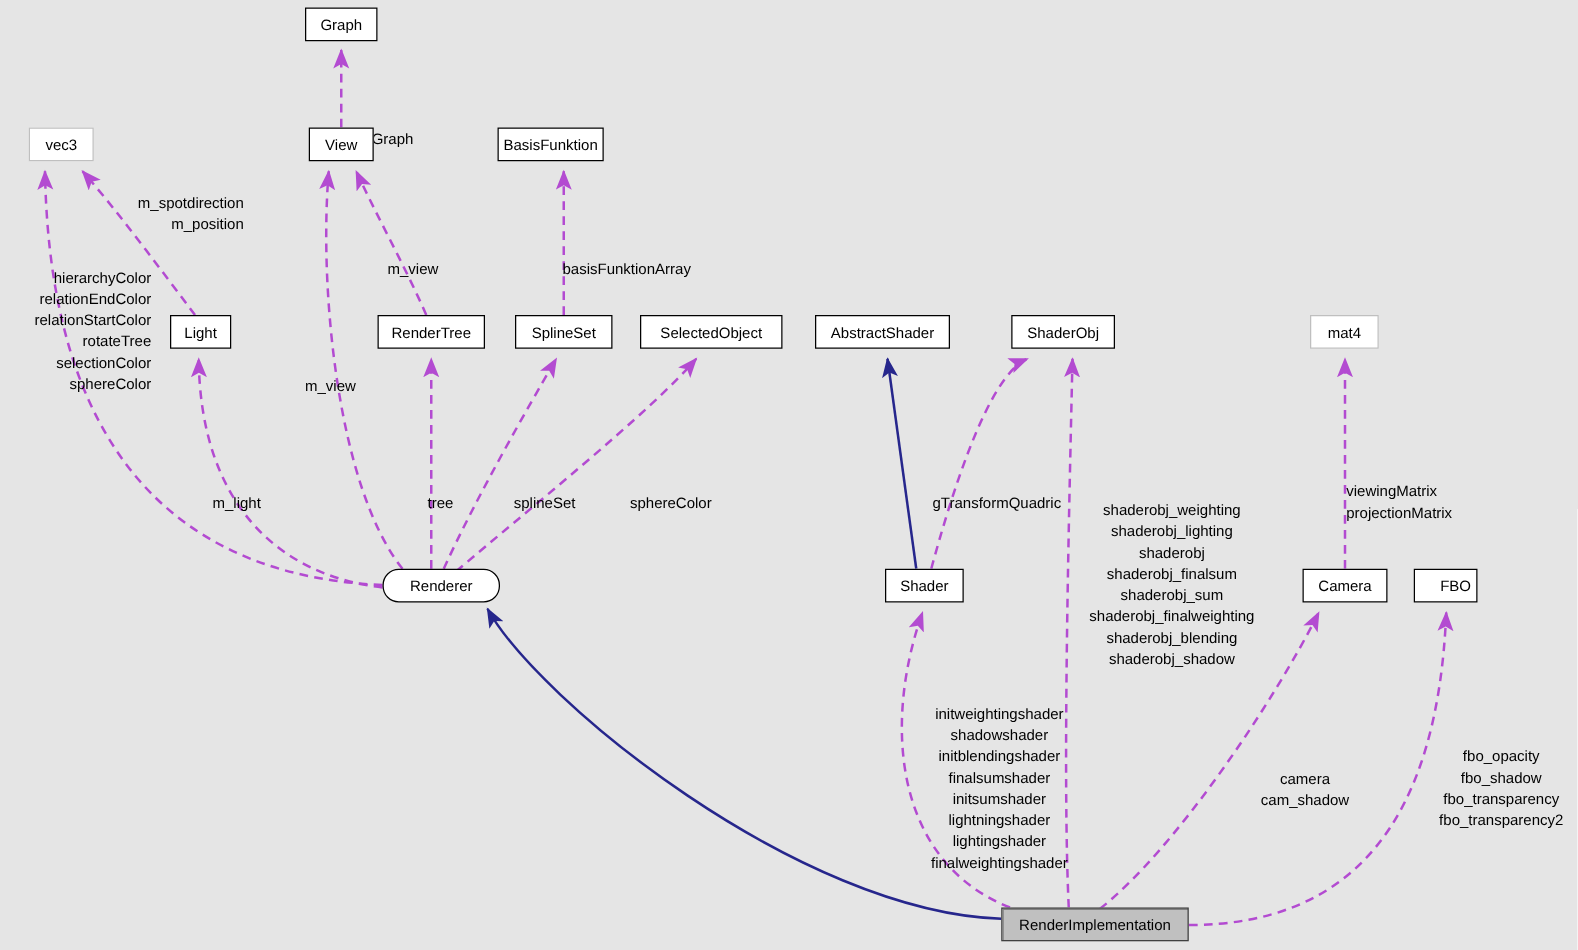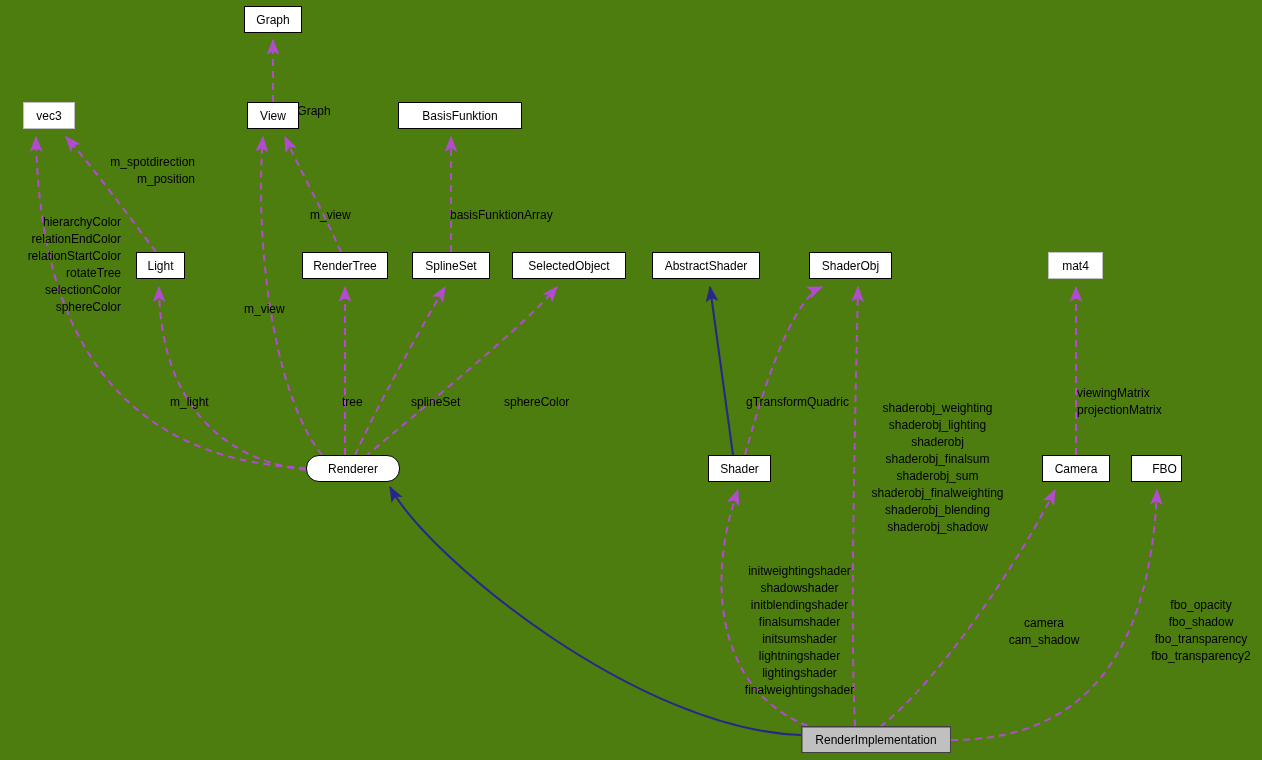--- a/index.html
+++ b/index.html
@@ -4,21 +4,21 @@
 <style>
   html, body {
     margin: 0;
     padding: 0;
     background: #ffffff;
   }
   #diagram {
     position: relative;
     width: 1262px;
     height: 760px;
-    background: #4d7c0f;
+    background: #e5e5e5;
     font-family: "Liberation Sans", sans-serif;
     overflow: hidden;
   }
   svg.edges {
     position: absolute;
     left: 0;
     top: 0;
     width: 1262px;
     height: 760px;
     pointer-events: none;
@@ -130,21 +130,21 @@
   </div>
 
   <div class="node faded" style="left:23px; top:102px; width:52px;">
     <span>vec3</span>
   </div>
 
   <div class="node" style="left:247px; top:102px; width:52px;text-align:center;">
     <span>View</span>
   </div>
 
-  <div class="node" style="left:398px; top:102px; width:124px;">
+  <div class="node" style="left:398px; top:102px; width:85px;">
     <span>BasisFunktion</span>
   </div>
 
   <div class="node" style="left:136px; top:252px; width:49px;">
     <span>Light</span>
   </div>
 
   <div class="node" style="left:302px; top:252px; width:86px;">
     <span>RenderTree</span>
   </div>

